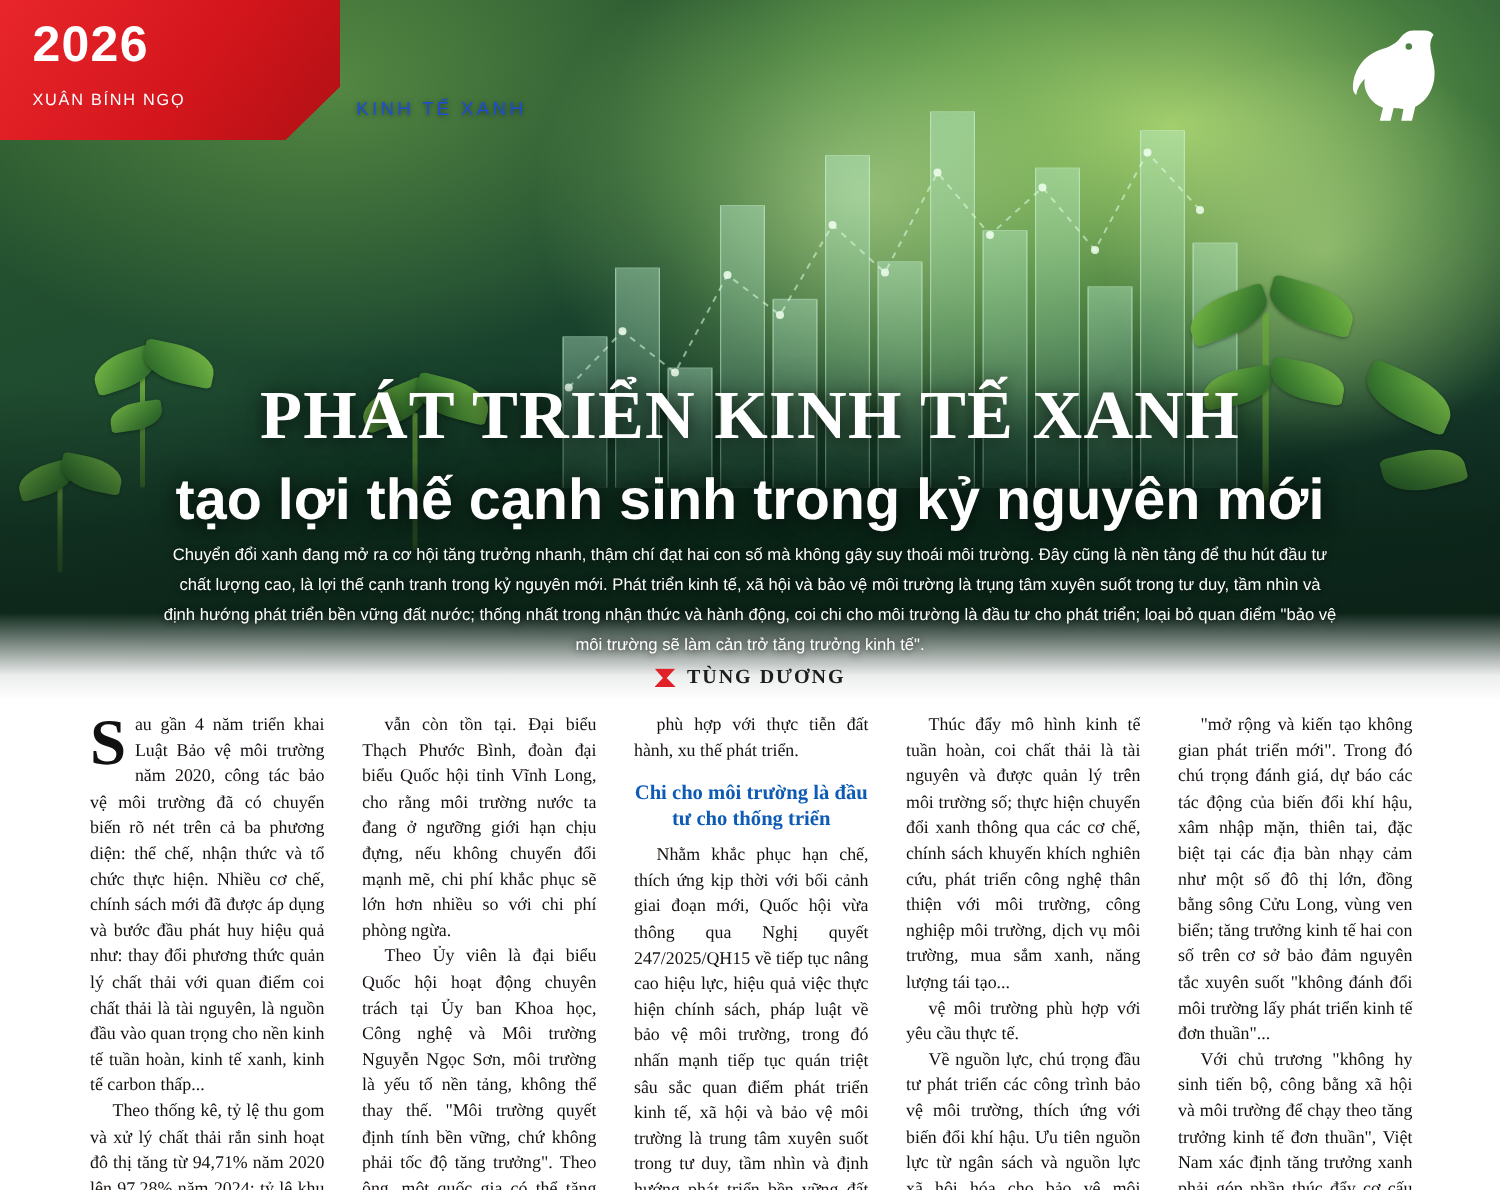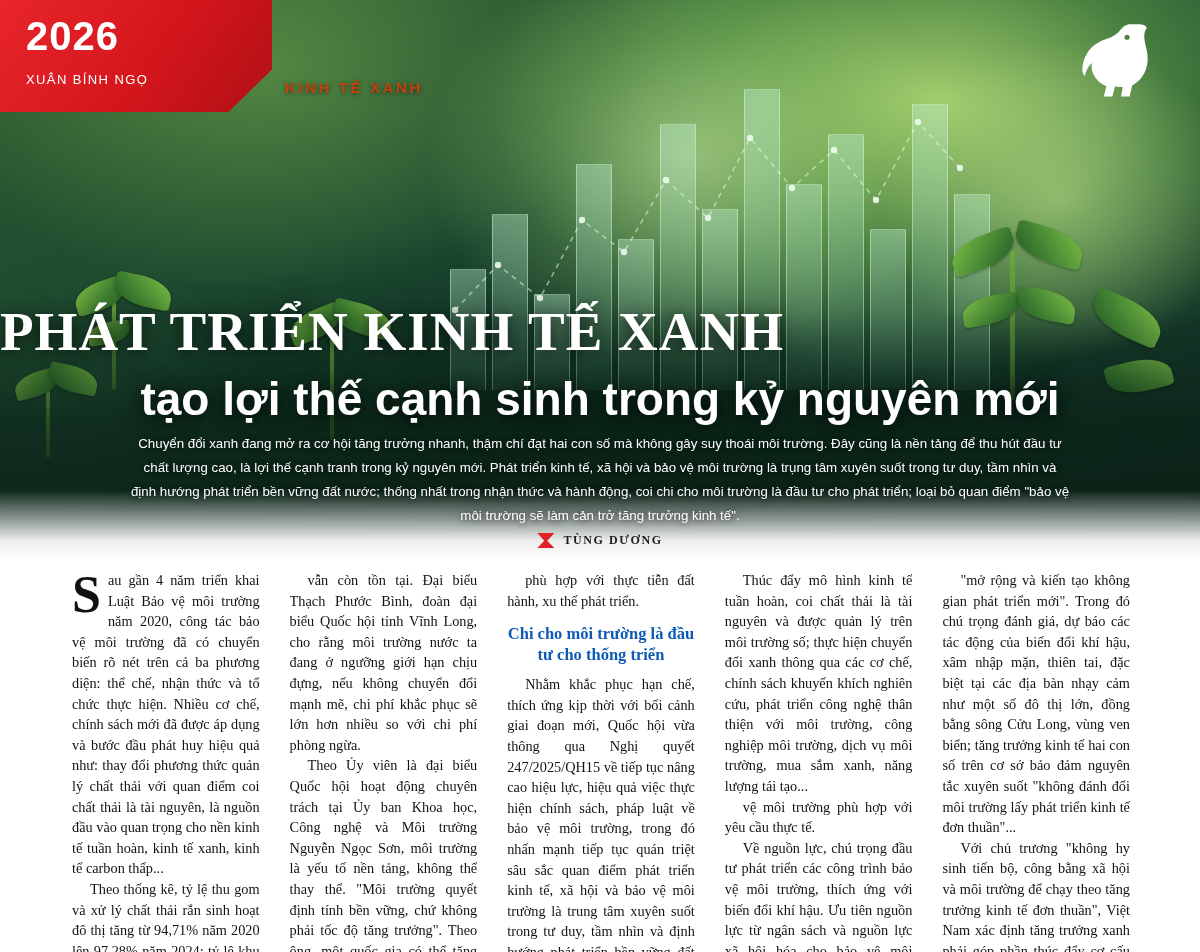--- a/index.html
+++ b/index.html
@@ -122,32 +122,33 @@
   .badge-horse {
     position: absolute;
     right: 42px; top: 14px;
     width: 86px; height: 86px;
   }
 
   .kicker {
     position: absolute;
     left: 285px; top: 79px;
     font-family: "Liberation Sans", sans-serif;
-    font-weight: bold;
+    font-weight: normal;
     font-size: 15px;
     letter-spacing: 2.6px;
-    color: #c2410c;
+    color: #1d4ed8;
     text-shadow: 0 1px 4px rgba(0,0,0,0.5);
   }
 
   
   .headline1 {
     position: absolute;
     left: 0; top: 300px;
     width: 1200px;
+    text-align: center;
     font-family: "Liberation Serif", serif;
     font-weight: bold;
     font-size: 55px;
     letter-spacing: 1px;
     color: #ffffff;
     text-shadow: 0 2px 14px rgba(0,0,0,0.55), 0 0 30px rgba(0,0,0,0.35);
   }
   .headline2 {
     position: absolute;
     left: 0; top: 372px;
@@ -183,21 +184,21 @@
     gap: 9px;
   }
   .byline-mark {
     width: 17px; height: 15px;
     background: #e02128;
     clip-path: polygon(0 0, 100% 0, 58% 52%, 100% 100%, 0 100%, 40% 52%);
   }
   .byline-name {
     font-family: "Liberation Serif", serif;
     font-weight: bold;
-    font-size: 12px;
+    font-size: 16px;
     letter-spacing: 1.6px;
     color: #1d1d1d;
   }
 
   
   .columns {
     position: absolute;
     left: 72px; top: 570px;
     width: 1058px; height: 382px;
     display: flex;

